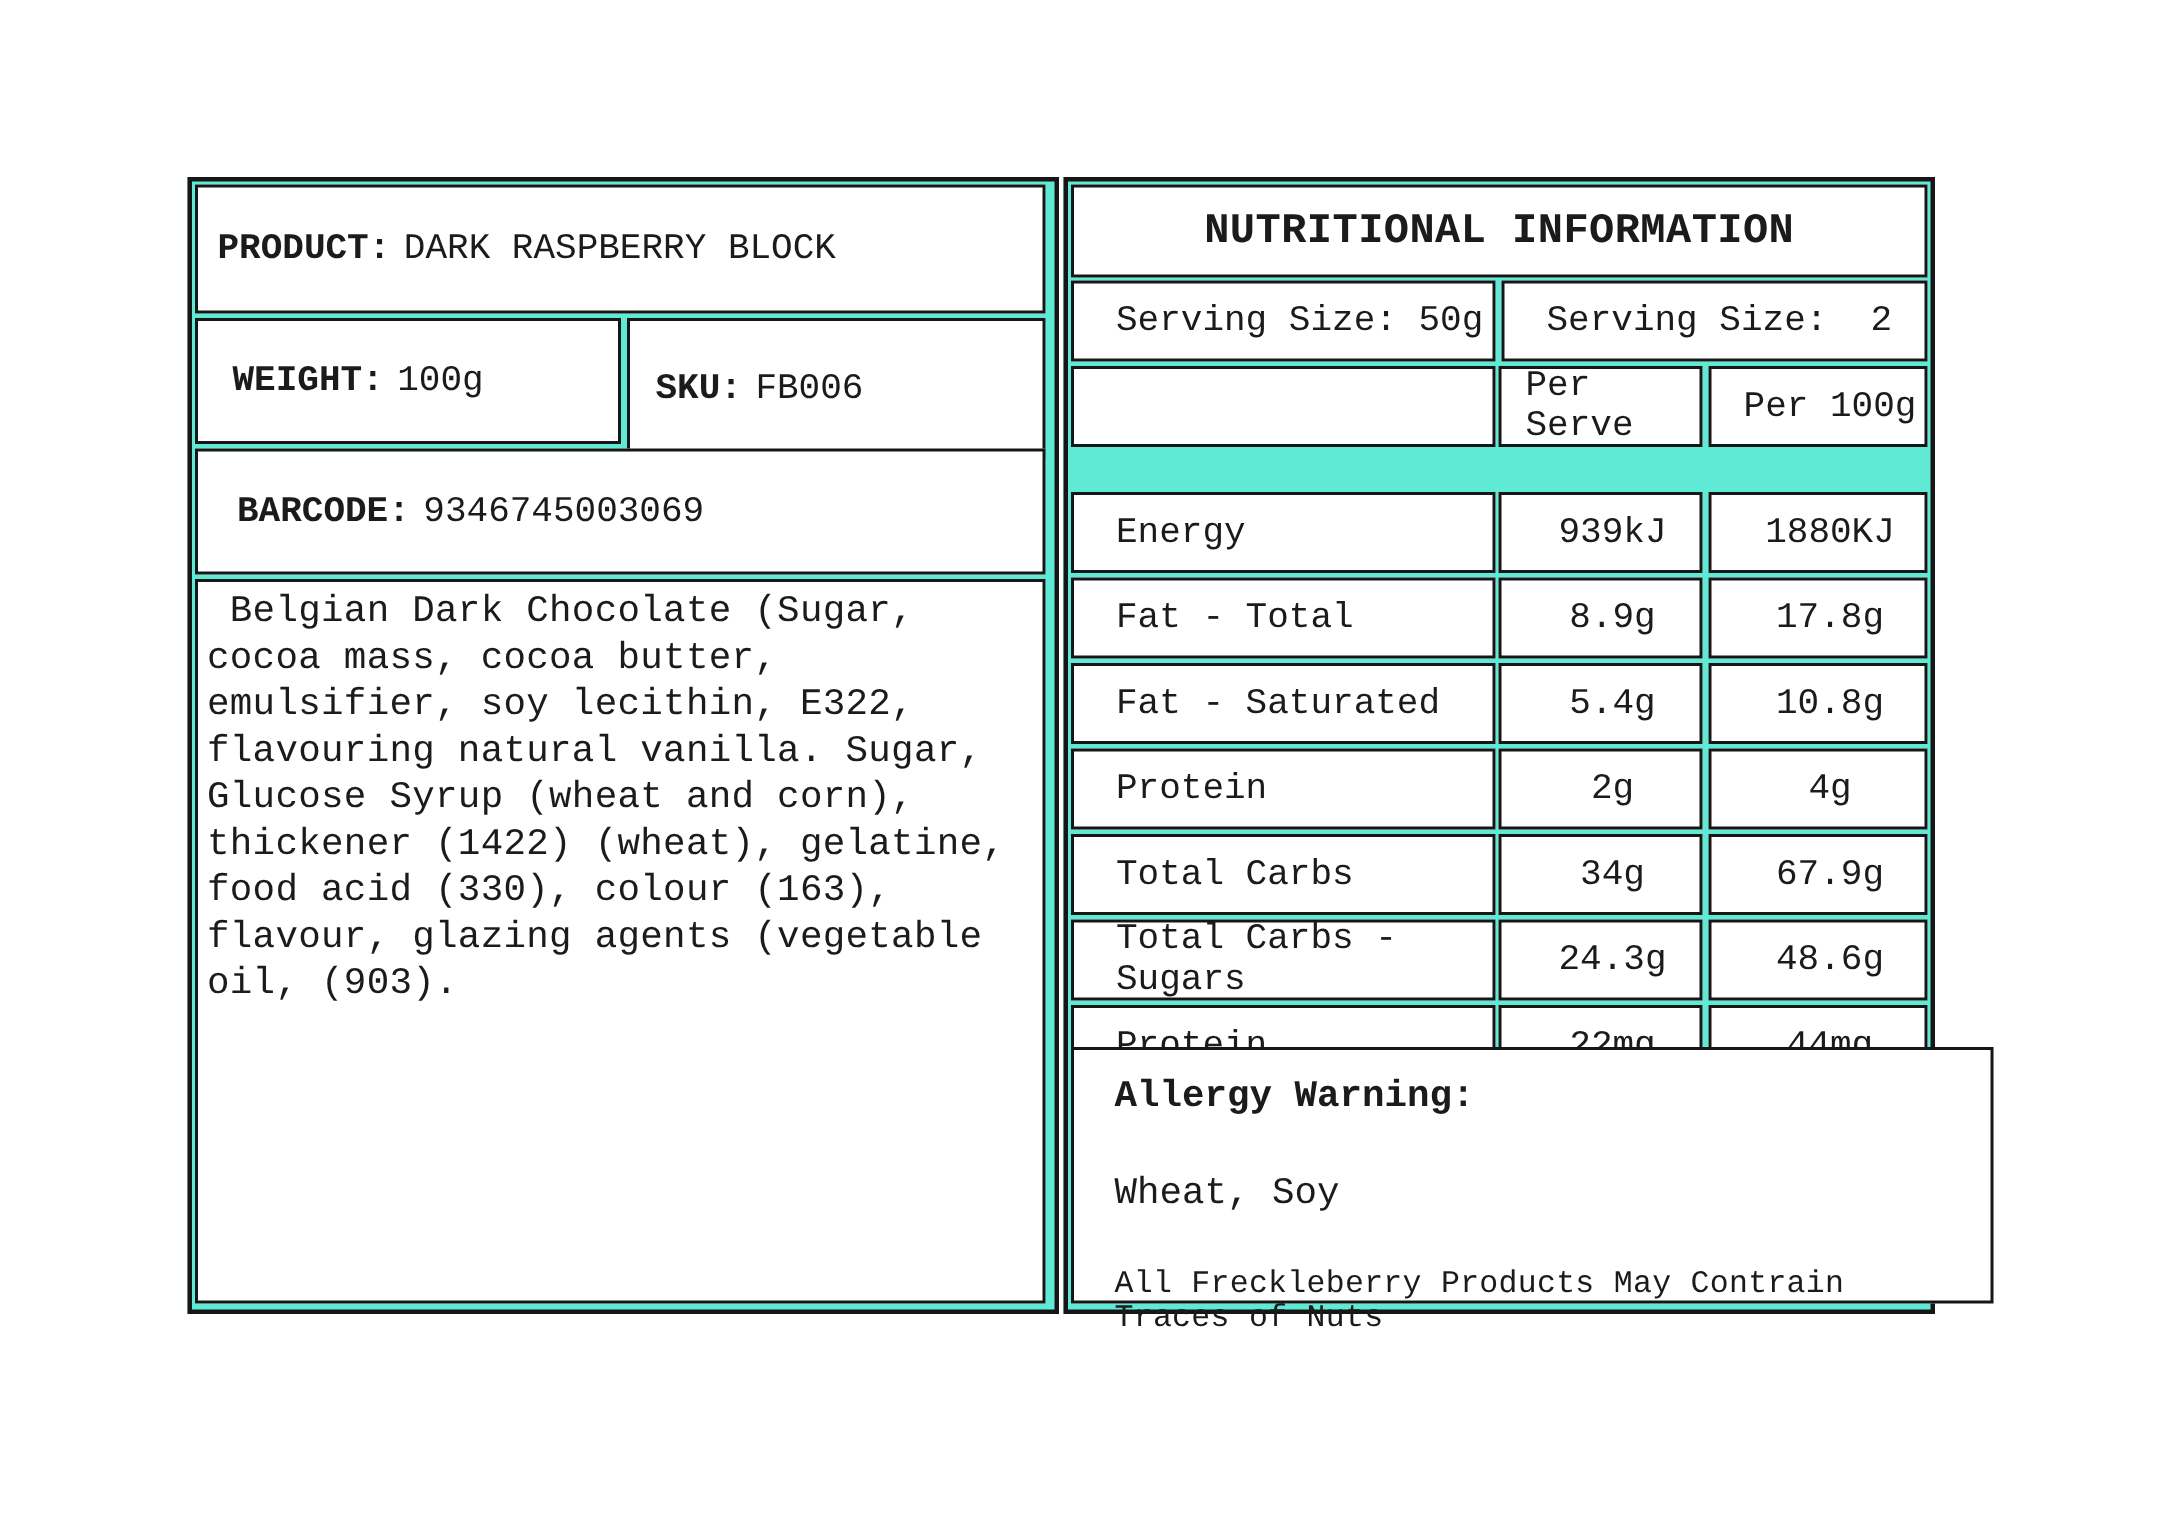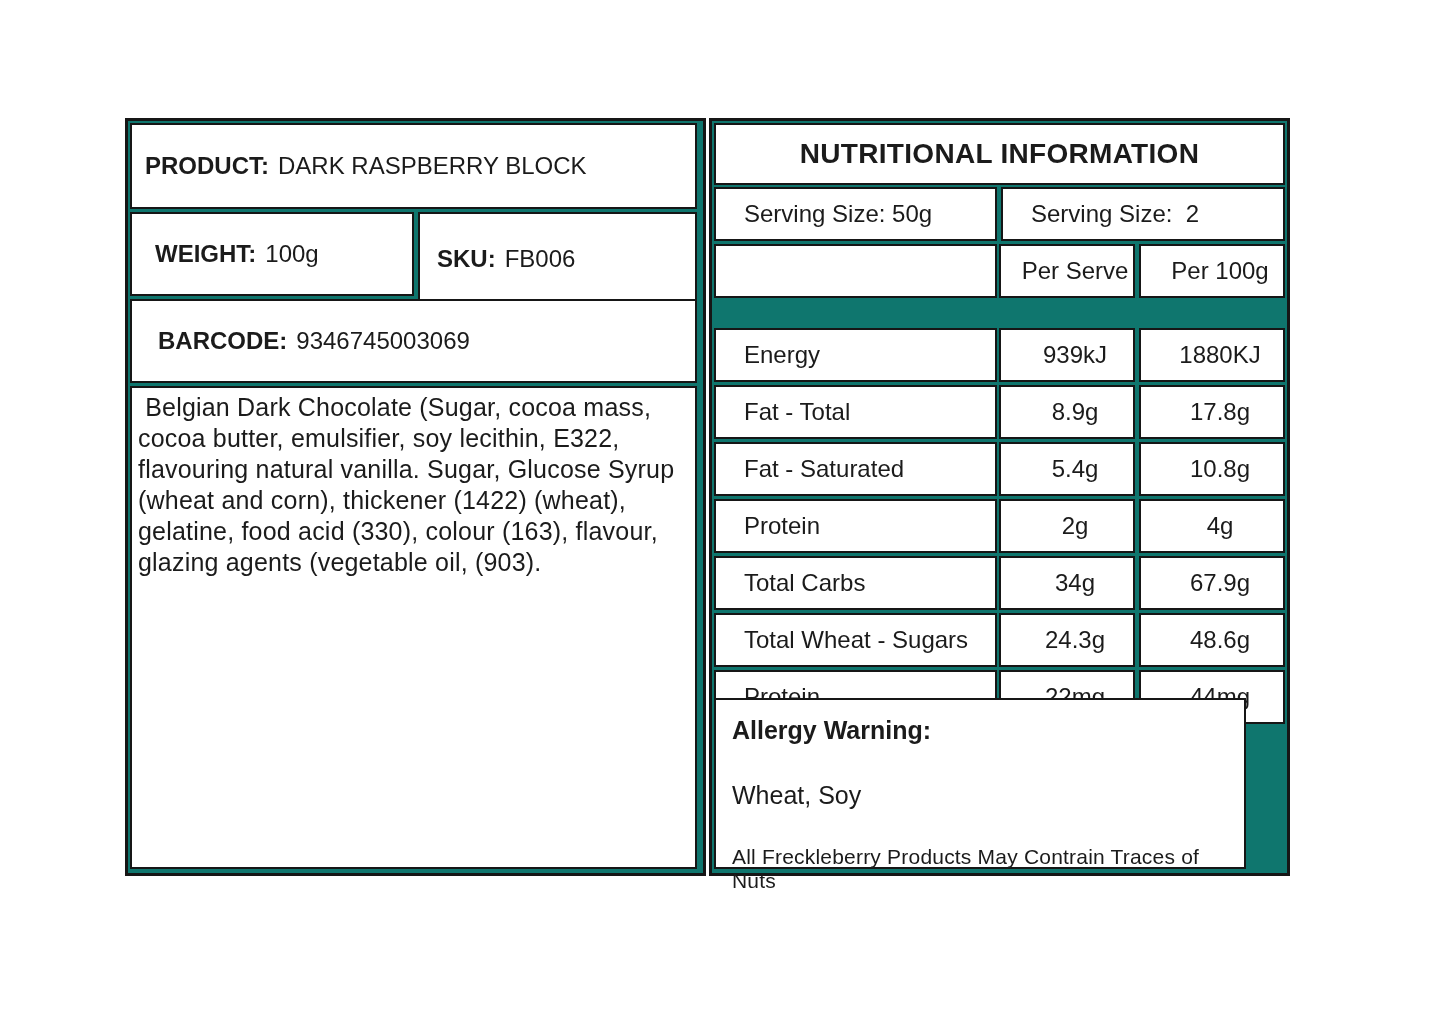--- a/index.html
+++ b/index.html
@@ -9,21 +9,22 @@
     height: 1022px;
     background: #ffffff;
     font-family: "Liberation Sans", sans-serif;
     color: #1b1b1b;
     overflow: hidden;
   }
   .panel {
     position: absolute;
     box-sizing: border-box;
     border: 3px solid #161616;
-    background: #0f766e;
+    background: #5eead4;
+    font-family: Liberation Mono, monospace;
   }
   .panel-left  { left: 125px; top: 118px; width: 581px; height: 758px; }
   .panel-right { left: 709px; top: 118px; width: 581px; height: 758px; }
   .box {
     position: absolute;
     box-sizing: border-box;
     border: 2px solid #161616;
     background: #ffffff;
   }
   .field {
@@ -68,22 +69,22 @@
   .serving-right { left: 289px; top: 66px;  width: 284px; height: 54px; white-space: pre; }
   .colhead-row .blank    { left: 2px;   top: 0; width: 283px; height: 54px; }
   .colhead-row .perserve { left: 287px; top: 0; width: 136px; height: 54px; }
   .colhead-row .per100g  { left: 427px; top: 0; width: 146px; height: 54px; }
   .colhead-row { position: absolute; left: 0; top: 123px; width: 575px; height: 54px; }
   .nrow { position: absolute; left: 0; width: 575px; height: 54px; margin-top: 26px; }
   .nrow .c-label { left: 2px;   top: 0; width: 283px; height: 54px; }
   .nrow .c-ps    { left: 287px; top: 0; width: 136px; height: 54px; }
   .nrow .c-p100  { left: 427px; top: 0; width: 146px; height: 54px; }
   .allergy-box {
-    left: 2px; top: 577px; width: 532px; height: 171px;
-    padding: 12px 16px;
+    left: 2px; top: 577px; width: 615px; height: 171px;
+    padding: 12px 27px;
   }
   .allergy-title { font-size: 25px; font-weight: bold; margin-top: 4px; }
   .allergy-list  { font-size: 25px; margin-top: 36px; }
   .allergy-note  { font-size: 21px; margin-top: 35px; letter-spacing: 0.2px; }
 </style>
 </head>
 <body>
 
 <div class="canvas">
 
@@ -152,21 +153,21 @@
       <div class="cell center c-p100">4g</div>
     </div>
 
     <div class="nrow" style="top:409px">
       <div class="cell left-pad c-label">Total Carbs</div>
       <div class="cell center c-ps">34g</div>
       <div class="cell center c-p100">67.9g</div>
     </div>
 
     <div class="nrow" style="top:466px">
-      <div class="cell left-pad c-label">Total Wheat - Sugars</div>
+      <div class="cell left-pad c-label">Total Carbs - Sugars</div>
       <div class="cell center c-ps">24.3g</div>
       <div class="cell center c-p100">48.6g</div>
     </div>
 
     <div class="nrow" style="top:523px">
       <div class="cell left-pad c-label">Protein</div>
       <div class="cell center c-ps">22mg</div>
       <div class="cell center c-p100">44mg</div>
     </div>
 

